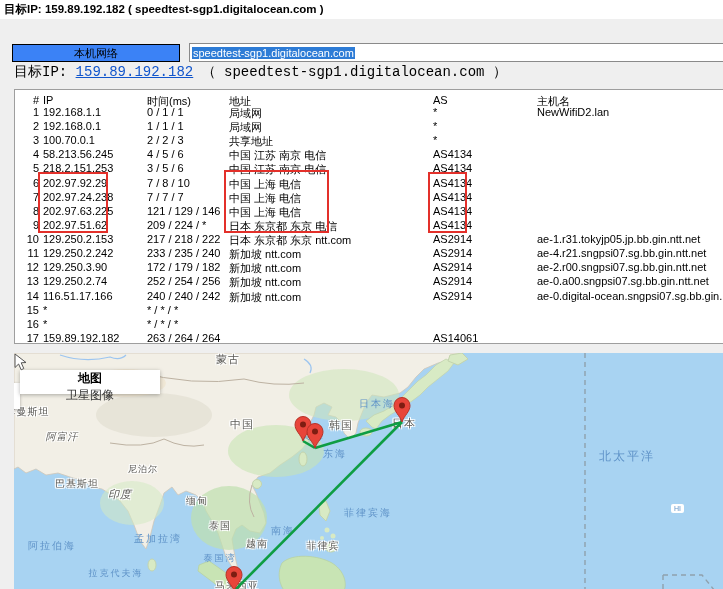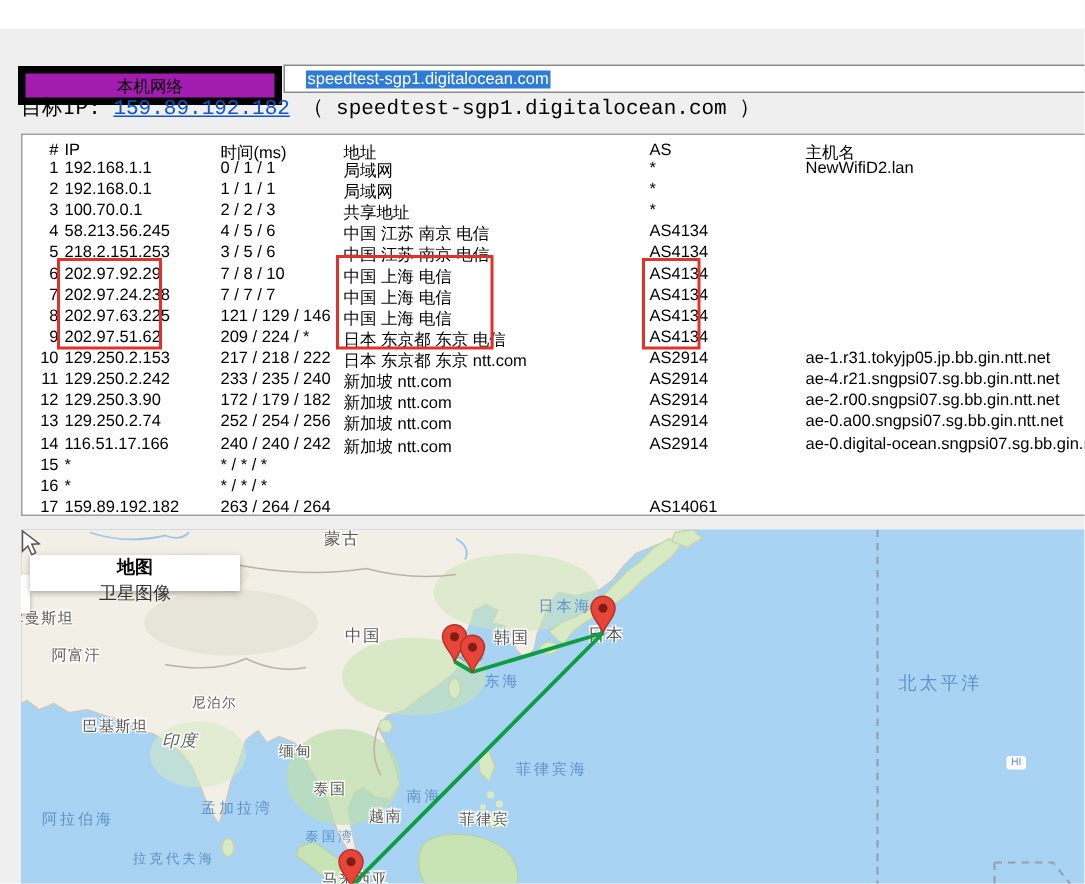--- a/index.html
+++ b/index.html
@@ -2,25 +2,25 @@
 <html><head>
 <meta charset="utf-8">
 <style>
   html,body{margin:0;padding:0;background:#fff;}
   #stage{position:relative;width:723px;height:589px;overflow:hidden;
          font-family:"Liberation Sans",sans-serif;color:#000;}
   
   #title-line{position:absolute;left:4px;top:2px;font-size:11.5px;font-weight:600;white-space:nowrap;}
   
   #panel{position:absolute;left:0;top:19px;width:723px;height:570px;background:#efefef;}
-  #local-net-btn{position:absolute;left:12px;top:25px;width:166px;height:16px;background:#a21caf;
-    border:5px solid #000000;font-size:11px;display:flex;align-items:center;justify-content:center;cursor:default;}
+  #local-net-btn{position:absolute;left:12px;top:25px;width:166px;height:16px;background:#3b82f6;
+    border:1px solid #000000;font-size:11px;display:flex;align-items:center;justify-content:center;cursor:default;}
   #host-input{position:absolute;left:189px;top:24px;width:534px;height:17px;background:#fff;
     border:1px solid #8a8a8a;font-size:11px;display:flex;align-items:center;}
-  #host-input .sel{background:#2e7cd6;color:#fff;padding:0 1px;margin-left:14px;white-space:nowrap;}
+  #host-input .sel{background:#2e7cd6;color:#fff;padding:0 1px;margin-left:2px;white-space:nowrap;}
   #target-line{position:absolute;left:14px;top:44px;font-family:"Liberation Mono",monospace;
     font-size:14px;white-space:nowrap;}
   #target-line a{color:#1155cc;text-decoration:underline;}
   
   #trace-table{position:absolute;left:14px;top:70px;width:712px;height:253px;background:#fff;
     border:1px solid #9e9e9e;}
   .tcell{position:absolute;white-space:nowrap;font-size:11px;top:0;}
   .c0{left:6px;width:18px;text-align:right;}
   .c1{left:28px;}
   .c2{left:132px;}
@@ -54,20 +54,21 @@
   .route{stroke:#0e9d43;stroke-width:2.6;fill:none;}
   .dash{stroke:#8fa1ad;stroke-width:1.4;stroke-dasharray:5 4;fill:none;}
   .border-line{stroke:#bdb2a2;stroke-width:1;fill:none;}
   .river{stroke:#9cc5f0;stroke-width:1.2;fill:none;}
 </style>
 </head>
 <body>
 
 <div id="stage">
 
+  <div id="title-line">目标IP: 159.89.192.182 ( speedtest-sgp1.digitalocean.com )</div>
 
   <div id="panel">
 
     <div id="local-net-btn">本机网络</div>
 
     <div id="host-input">
       <span class="sel">speedtest-sgp1.digitalocean.com</span>
     </div>
 
     <div id="target-line"><span>目标IP: </span><a href="#">159.89.192.182</a><span> （ speedtest-sgp1.digitalocean.com ）</span></div>
@@ -284,21 +285,21 @@
           <div class="mlabel country" style="left: 228px; top: 71px;">中国</div>
           <div class="mlabel country" style="left: 327px; top: 72px;">韩国</div>
           <div class="mlabel country" style="left: 390px; top: 70px;">日本</div>
           <div class="mlabel country" style="left: 243px; top: 191px; font-size: 10px;">越南</div>
           <div class="mlabel country" style="left: 206px; top: 173px; font-size: 10px;">泰国</div>
           <div class="mlabel country" style="left: 183px; top: 148px; font-size: 10px;">缅甸</div>
           <div class="mlabel country" style="left: 309px; top: 193px; font-size: 10px;">菲律宾</div>
           <div class="mlabel country" style="left: 106px; top: 141px; font-style: italic;">印度</div>
           <div class="mlabel country" style="left: 129px; top: 116px; font-size: 9px;">尼泊尔</div>
           <div class="mlabel country" style="left: 63px; top: 103px; font-size: 10px; margin-top: 28px;">巴基斯坦</div>
-          <div class="mlabel country" style="left: 37px; top: 84px; font-size: 10px;">阿富汗</div>
+          <div class="mlabel country" style="left: 48px; top: 84px; font-size: 10px; font-style: italic;">阿富汗</div>
           <div class="mlabel country" style="left: 8px; top: 59px; font-size: 10px;">土库曼斯坦</div>
           <div class="mlabel country" style="left: 223px; top: 233px; font-size: 10px;">马来西亚</div>
           <div class="mlabel sea" style="left: 363px; top: 51px;">日本海</div>
           <div class="mlabel sea" style="left: 299px; top: 83px;">黄海</div>
           <div class="mlabel sea" style="left: 321px; top: 101px;">东海</div>
           <div class="mlabel sea" style="left: 613px; top: 103px; font-size: 12px;">北太平洋</div>
           <div class="mlabel sea" style="left: 354px; top: 160px;">菲律宾海</div>
           <div class="mlabel sea" style="left: 269px; top: 178px;">南海</div>
           <div class="mlabel sea" style="left: 206px; top: 205px; font-size: 9px;">泰国湾</div>
           <div class="mlabel sea" style="left: 144px; top: 186px;">孟加拉湾</div>

